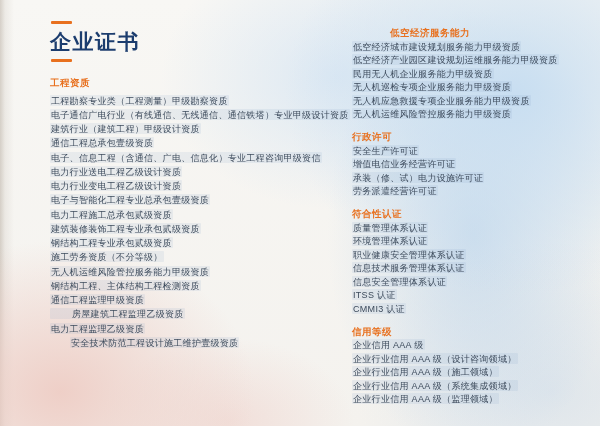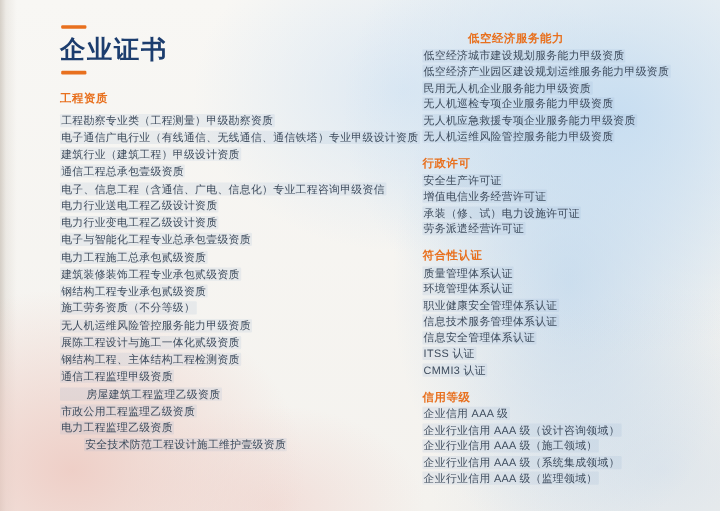--- a/index.html
+++ b/index.html
@@ -56,25 +56,23 @@
       <div class="cert-item"><span style="color: rgb(61, 75, 92);">通信工程总承包壹级资质</span></div>
       <div class="cert-item"><span style="color: rgb(61, 75, 92);">电子、信息工程（含通信、广电、信息化）专业工程咨询甲级资信</span></div>
       <div class="cert-item"><span style="color: rgb(61, 75, 92);">电力行业送电工程乙级设计资质</span></div>
       <div class="cert-item"><span style="color: rgb(61, 75, 92);">电力行业变电工程乙级设计资质</span></div>
       <div class="cert-item"><span style="color: rgb(61, 75, 92);">电子与智能化工程专业总承包壹级资质</span></div>
       <div class="cert-item"><span style="color: rgb(61, 75, 92);">电力工程施工总承包贰级资质</span></div>
       <div class="cert-item"><span style="color: rgb(61, 75, 92);">建筑装修装饰工程专业承包贰级资质</span></div>
       <div class="cert-item"><span style="color: rgb(61, 75, 92);">钢结构工程专业承包贰级资质</span></div>
       <div class="cert-item"><span style="color: rgb(61, 75, 92);">施工劳务资质（不分等级）</span></div>
       <div class="cert-item"><span style="color: rgb(61, 75, 92);">无人机运维风险管控服务能力甲级资质</span></div>
-      <div class="cert-item"><span style="color: rgb(61, 75, 92);">展陈工程设计与施工一体化贰级资质</span></div>
       <div class="cert-item"><span style="color: rgb(61, 75, 92);">钢结构工程、主体结构工程检测资质</span></div>
       <div class="cert-item"><span style="color: rgb(61, 75, 92);">通信工程监理甲级资质</span></div>
       <div class="cert-item"><span style="color: rgb(61, 75, 92); padding-left: 22px;">房屋建筑工程监理乙级资质</span></div>
-      <div class="cert-item"><span style="color: rgb(61, 75, 92);">市政公用工程监理乙级资质</span></div>
       <div class="cert-item"><span style="color: rgb(61, 75, 92);">电力工程监理乙级资质</span></div>
       <div class="cert-item"><span style="color: rgb(61, 75, 92); margin-left: 20px;">安全技术防范工程设计施工维护壹级资质</span></div>
     </div>
   </div>
 <div class="col col-right">
     <div class="section">
       <div class="section-header" style="color: rgb(232, 112, 30); margin-left: 38px;">低空经济服务能力</div>
       <div class="cert-item"><span style="color: rgb(61, 75, 92);">低空经济城市建设规划服务能力甲级资质</span></div>
       <div class="cert-item"><span style="color: rgb(61, 75, 92);">低空经济产业园区建设规划运维服务能力甲级资质</span></div>
       <div class="cert-item"><span style="color: rgb(61, 75, 92);">民用无人机企业服务能力甲级资质</span></div>

